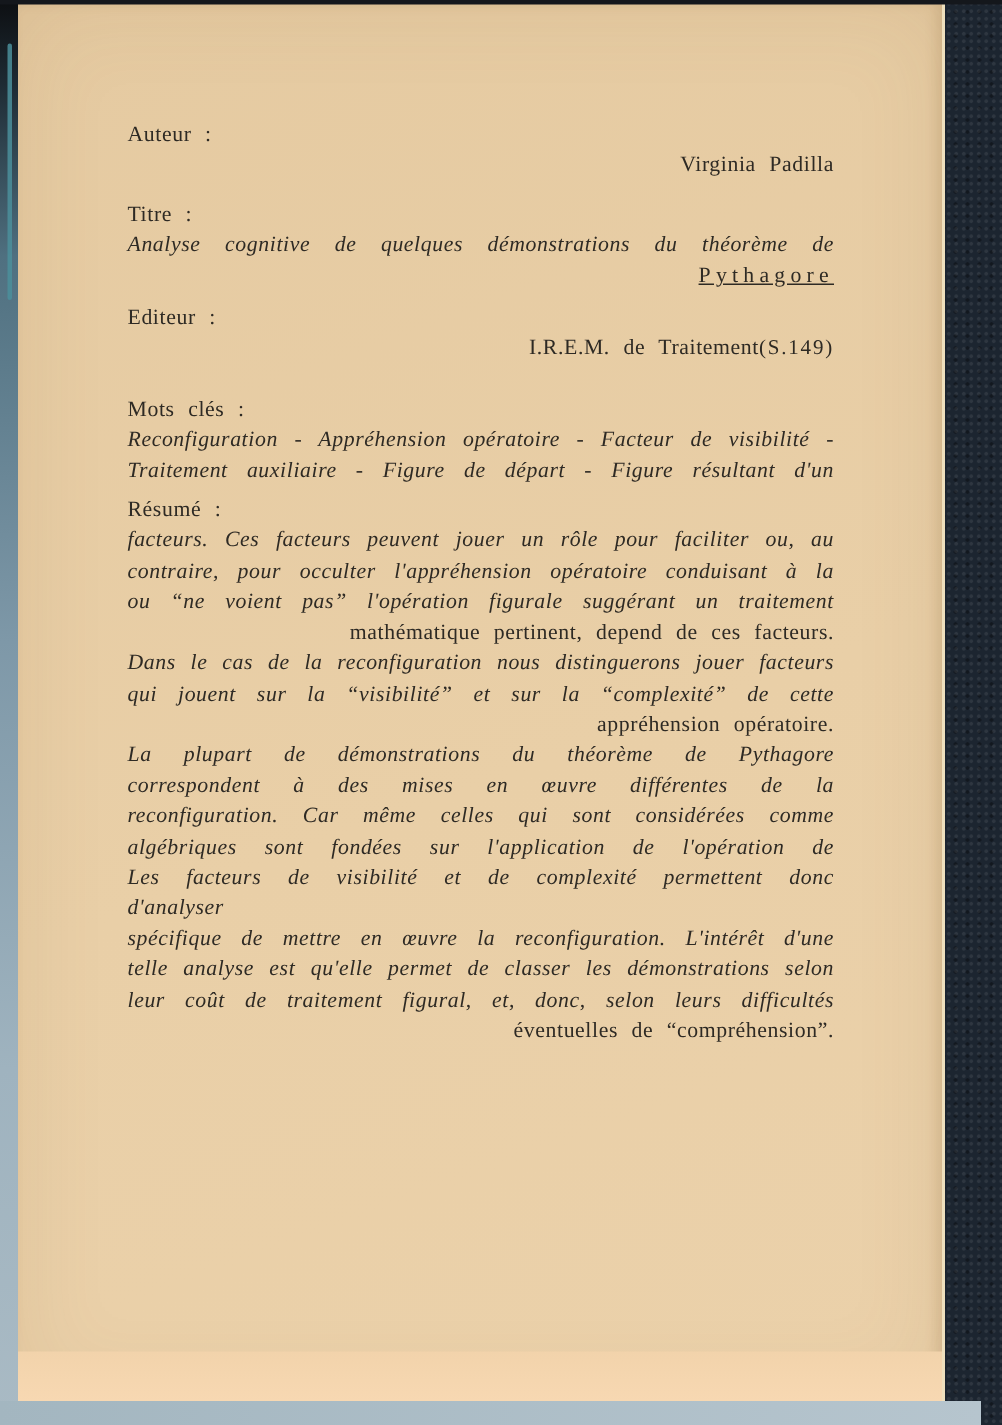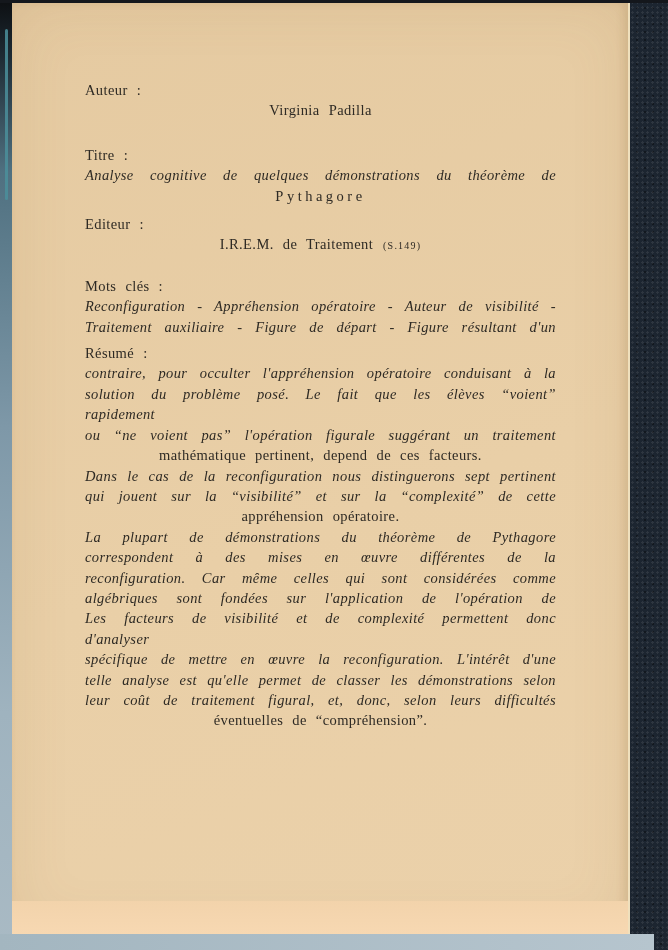--- a/index.html
+++ b/index.html
@@ -45,29 +45,29 @@
   .page-bottom-band{
     position:absolute;left:0;bottom:0;width:100%;height:33px;
     background:linear-gradient(180deg,#f2d3ab,#f7d8b2);
   }
   .text-block{
     position:absolute;left:73px;top:78px;width:471px;
     color:#2e2a24;
     font-size:14.5px;line-height:20.4px;
     letter-spacing:0.4px;word-spacing:5px;
   }
-  .section + .section{margin-top:24px;}
+  .section + .section{margin-top:12px;}
   .section:nth-child(3){margin-top:8px;}
   .section:nth-child(4){margin-top:19px;}
   .section:nth-child(5){margin-top:6px;}
   .label{font-weight:normal;}
-  .line{text-align:center;white-space:normal;}
+  .line{text-align:right;white-space:normal;}
   .line.just{text-align:justify;text-align-last:justify;font-style:italic;}
-  .line .lsp{letter-spacing:3.5px;}
-  .small{font-size:10px;letter-spacing:1.2px;margin-left:10px;word-spacing:1px;}
+  .line .lsp{letter-spacing:3.5px;text-decoration:underline;}
+  .small{font-size:14px;letter-spacing:1.2px;word-spacing:1px;}
 </style>
 </head>
 <body>
 
 <div class="cover"></div>
 <div class="left-edge">
   <div class="accent"></div>
 </div>
 <div class="tray"></div>
 <div class="paper">
@@ -81,30 +81,30 @@
         <div class="label">Titre :</div>
         <div class="line just"><span>Analyse cognitive de quelques démonstrations du théorème de</span></div>
         <div class="line"><span class="lsp">Pythagore</span></div>
       </div>
       <div class="section">
         <div class="label">Editeur :</div>
         <div class="line"><span>I.R.E.M. de Traitement</span><span class="small">(S.149)</span></div>
       </div>
       <div class="section">
         <div class="label">Mots clés :</div>
-        <div class="line just"><span>Reconfiguration - Appréhension opératoire - Auteur de visibilité -</span></div>
+        <div class="line just"><span>Reconfiguration - Appréhension opératoire - Facteur de visibilité -</span></div>
         <div class="line just"><span>Traitement auxiliaire - Figure de départ - Figure résultant d'un</span></div>
       </div>
       <div class="section">
         <div class="label">Résumé :</div>
+        <div class="line just"><span>facteurs. Ces facteurs peuvent jouer un rôle pour faciliter ou, au</span></div>
         <div class="line just"><span>contraire, pour occulter l'appréhension opératoire conduisant à la</span></div>
-        <div class="line just"><span>solution du problème posé. Le fait que les élèves “voient” rapidement</span></div>
         <div class="line just"><span>ou “ne voient pas” l'opération figurale suggérant un traitement</span></div>
         <div class="line"><span>mathématique pertinent, depend de ces facteurs.</span></div>
-        <div class="line just"><span>Dans le cas de la reconfiguration nous distinguerons sept pertinent</span></div>
+        <div class="line just"><span>Dans le cas de la reconfiguration nous distinguerons jouer facteurs</span></div>
         <div class="line just"><span>qui jouent sur la “visibilité” et sur la “complexité” de cette</span></div>
         <div class="line"><span>appréhension opératoire.</span></div>
         <div class="line just"><span>La plupart de démonstrations du théorème de Pythagore</span></div>
         <div class="line just"><span>correspondent à des mises en œuvre différentes de la</span></div>
         <div class="line just"><span>reconfiguration. Car même celles qui sont considérées comme</span></div>
         <div class="line just"><span>algébriques sont fondées sur l'application de l'opération de</span></div>
         <div class="line just"><span>Les facteurs de visibilité et de complexité permettent donc d'analyser</span></div>
         <div class="line just"><span>spécifique de mettre en œuvre la reconfiguration. L'intérêt d'une</span></div>
         <div class="line just"><span>telle analyse est qu'elle permet de classer les démonstrations selon</span></div>
         <div class="line just"><span>leur coût de traitement figural, et, donc, selon leurs difficultés</span></div>

